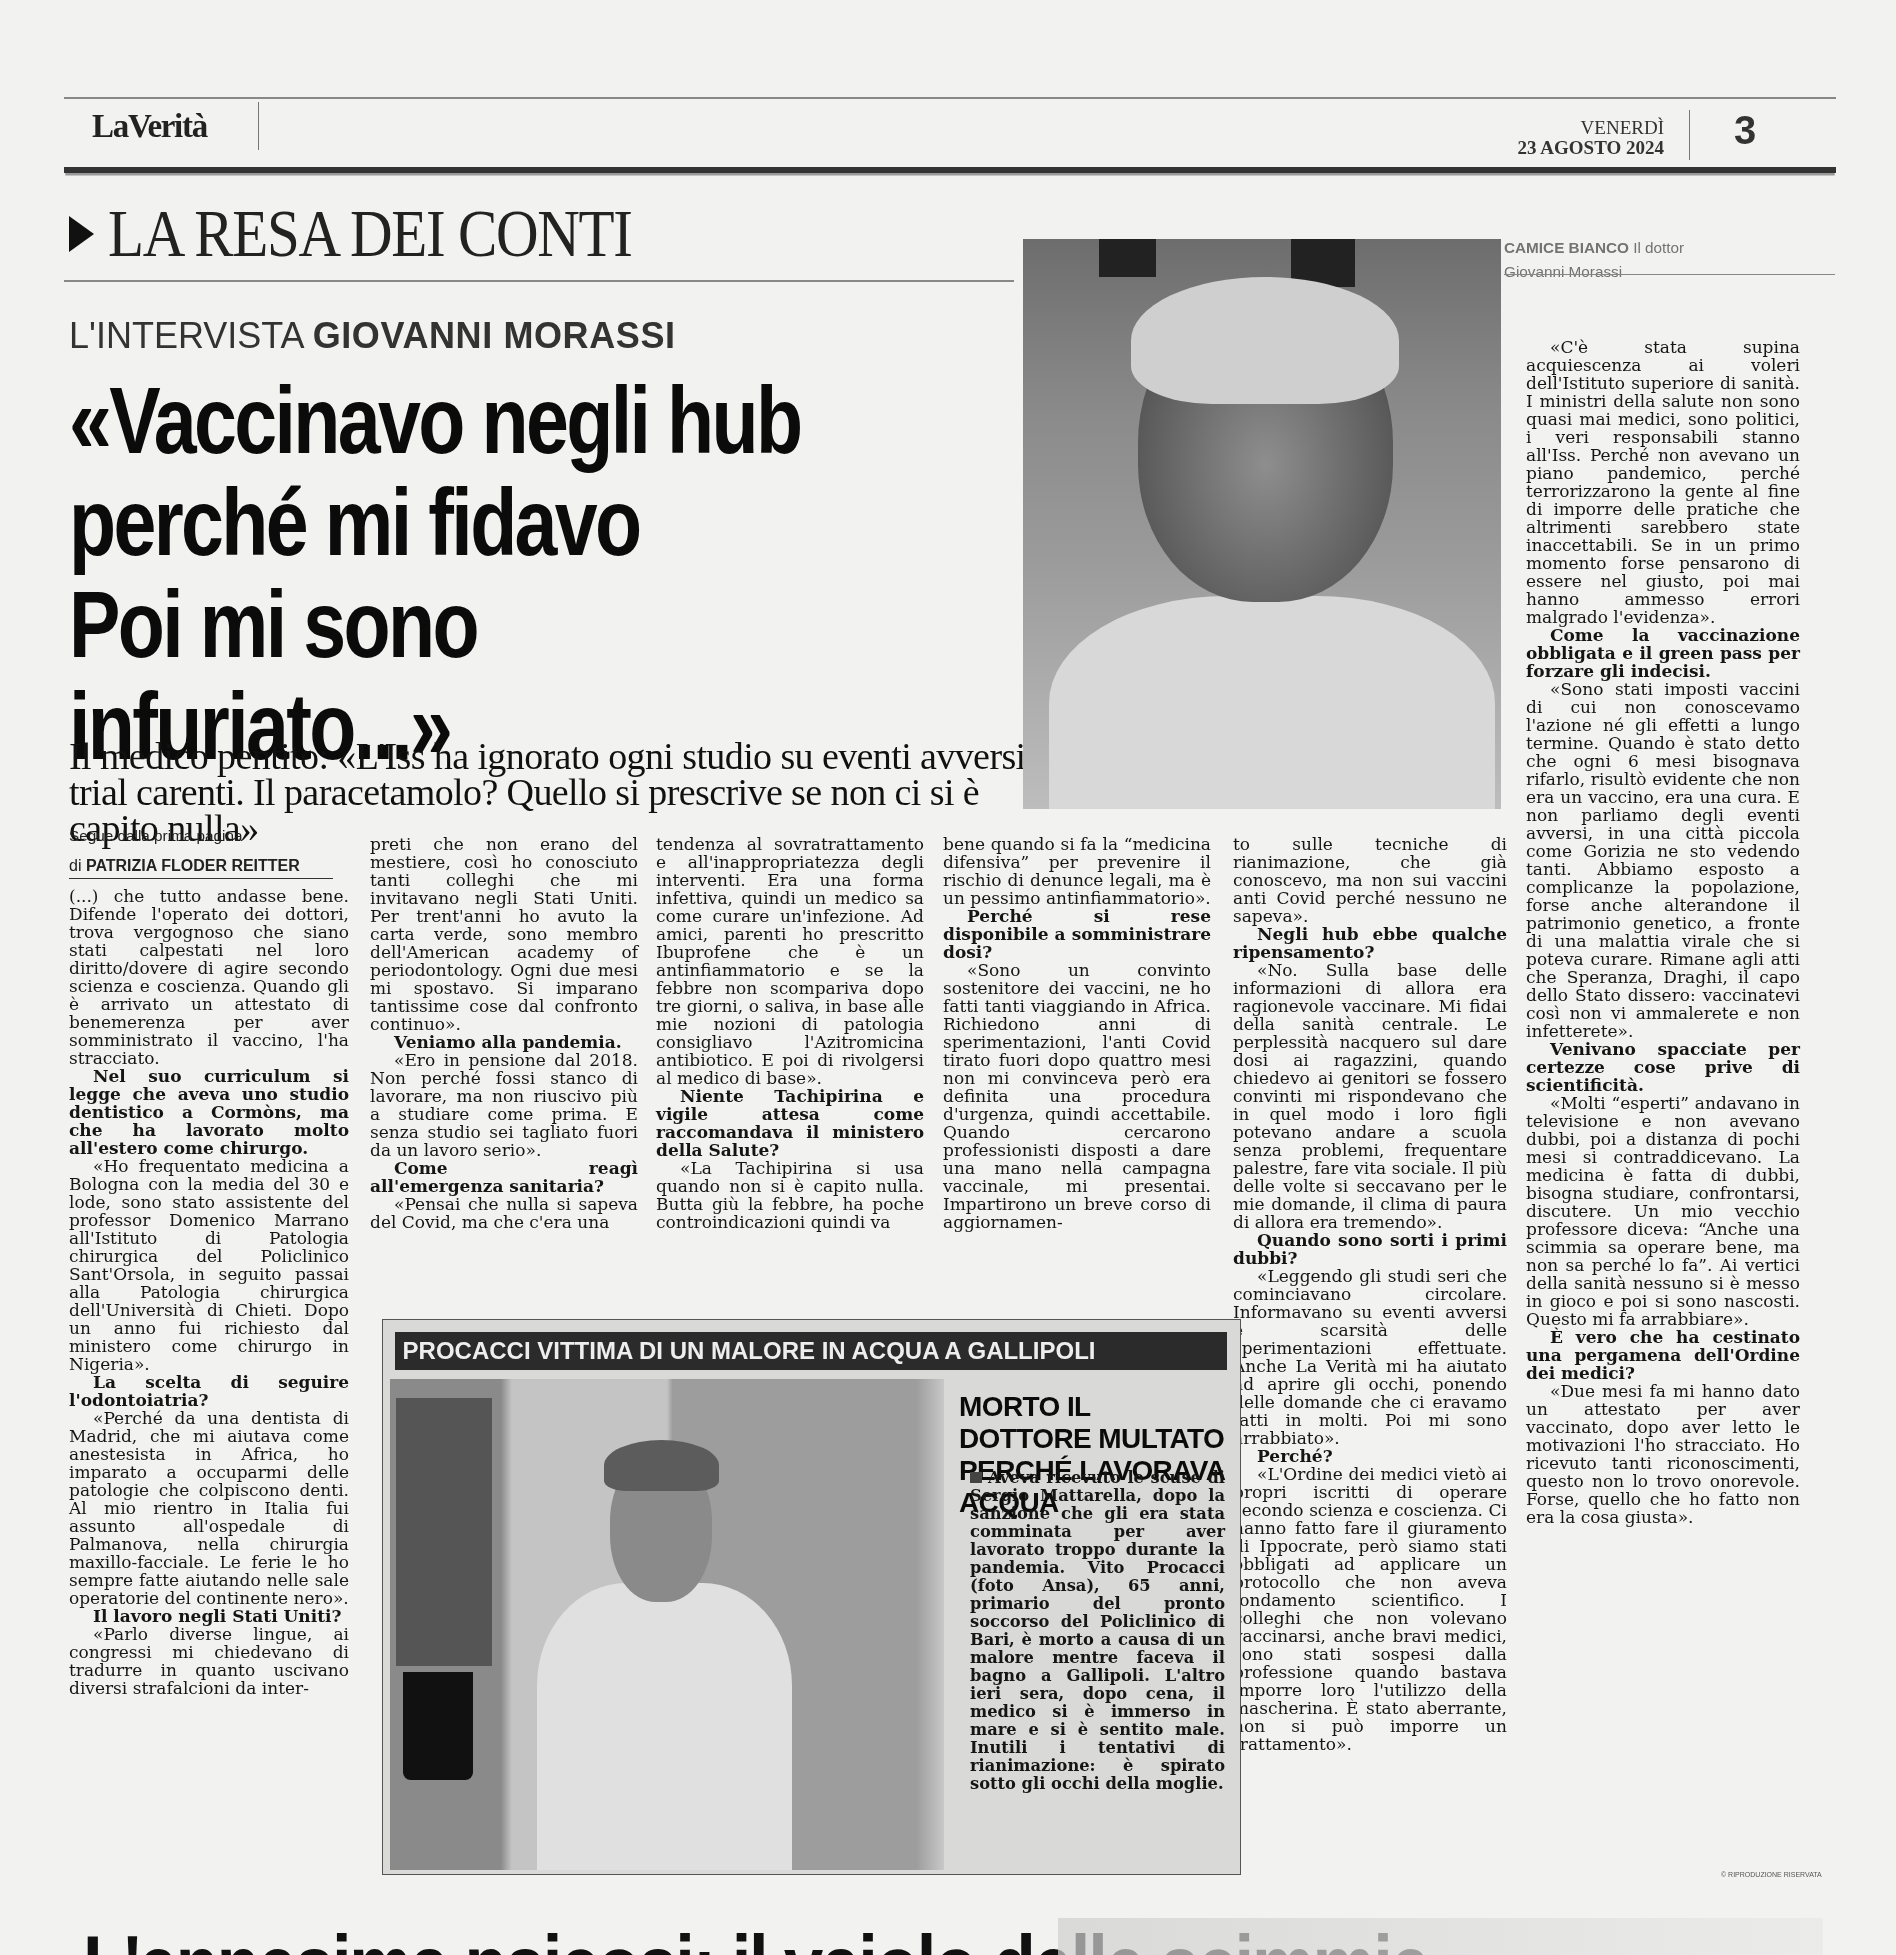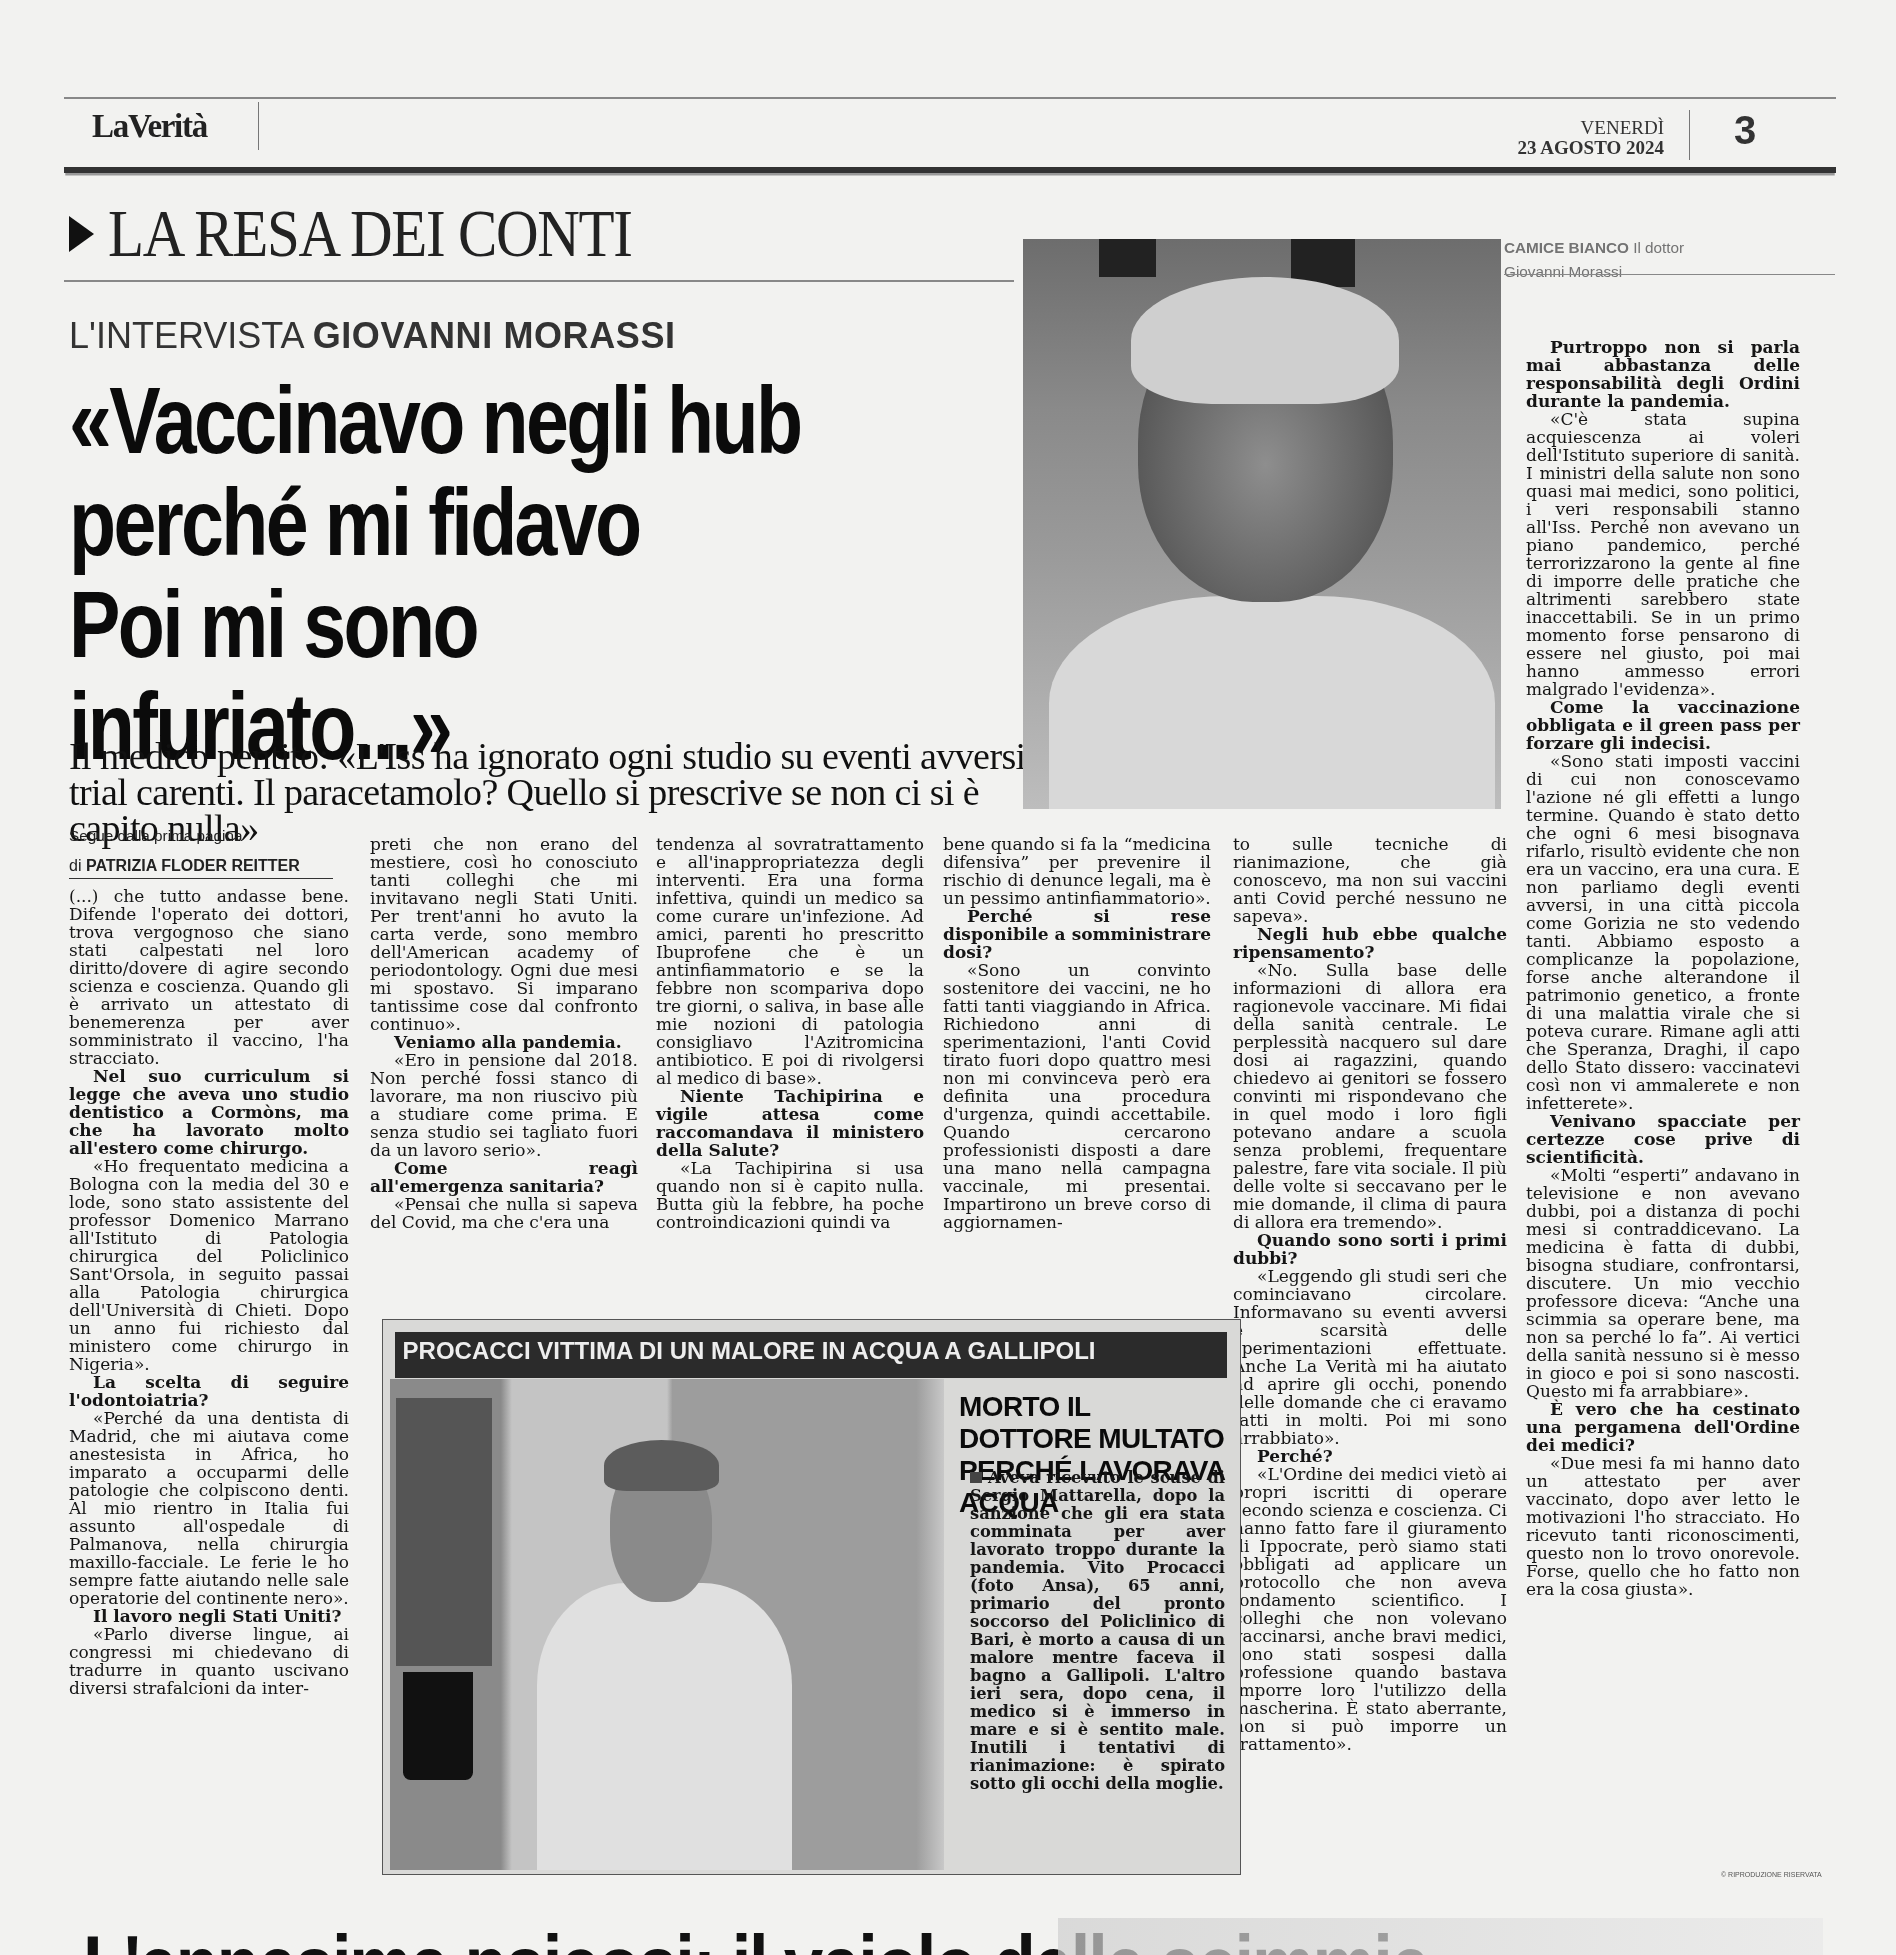--- a/index.html
+++ b/index.html
@@ -37,21 +37,21 @@
   .col p{margin:0;text-indent:24px;}
   .col p.noi{text-indent:0;}
   .col p.q{font-weight:bold;}
   .c1{left:69px;top:887px;width:280px;}
   .c2{left:370px;top:835px;width:268px;}
   .c3{left:656px;top:835px;width:268px;}
   .c4{left:943px;top:835px;width:268px;}
   .c5{left:1233px;top:835px;width:274px;}
   .c6{left:1526px;top:338px;width:274px;}
   .box{left:382px;top:1319px;width:857px;height:554px;border:1.3px solid #555;background:#d9d9d7;}
-  .box-title{left:395px;top:1332px;width:832px;height:46px;background:#2b2b2b;color:#eee;font-family:"Liberation Sans",sans-serif;font-weight:bold;font-size:24px;line-height:38px;padding-left:7.6px;box-sizing:border-box;letter-spacing:0;transform-origin:left;}
+  .box-title{left:395px;top:1332px;width:832px;height:38px;background:#2b2b2b;color:#eee;font-family:"Liberation Sans",sans-serif;font-weight:bold;font-size:24px;line-height:38px;padding-left:7.6px;box-sizing:border-box;letter-spacing:0;transform-origin:left;}
   .box-photo{left:390px;top:1379px;width:554px;height:491px;background:linear-gradient(90deg,#8a8a8a 0%,#8a8a8a 20%,#c4c4c4 22%,#c4c4c4 50%,#9d9d9d 51%,#9d9d9d 95%,#c8c8c8 100%);overflow:hidden;}
   .box-photo .door{position:absolute;left:6.4px;top:19px;width:96px;height:268px;background:#555;}
   .box-photo .bin{position:absolute;left:12.7px;top:293px;width:70px;height:108px;background:#111;border-radius:0 0 7.6px 7.6px;}
   .box-photo .man-head{position:absolute;left:220px;top:76px;width:102px;height:147px;border-radius:45%;background:#8a8a8a;}
   .box-photo .man-hair{position:absolute;left:214px;top:61px;width:115px;height:51px;border-radius:50% 50% 20% 20%;background:#5c5c5c;}
   .box-photo .man-body{position:absolute;left:147px;top:204px;width:255px;height:293px;border-radius:35% 35% 0 0;background:#e0e0e0;}
   .box-head{left:959px;top:1391px;width:268px;font-family:"Liberation Sans",sans-serif;font-weight:900;font-size:28px;line-height:32px;color:#0b0b0b;letter-spacing:-0.6px;}
   .box-text{left:970px;top:1469px;width:255px;font-family:"DejaVu Serif",serif;font-weight:bold;font-size:16.3px;line-height:18px;text-align:justify;color:#151515;}
   .box-text .sq{display:inline-block;width:11.5px;height:11.5px;background:#444;margin-right:6.4px;}
   .copyright{left:1721px;top:1871px;font-family:"Liberation Sans",sans-serif;font-size:7px;color:#555;}
@@ -137,21 +137,20 @@
 <div class="abs col c5">
     <p class=" noi">to sulle tecniche di rianimazione, che già conoscevo, ma non sui vaccini anti Covid perché nessuno ne sapeva».</p>
     <p class="q">Negli hub ebbe qualche ripensamento?</p>
     <p>«No. Sulla base delle informazioni di allora era ragionevole vaccinare. Mi fidai della sanità centrale. Le perplessità nacquero sul dare dosi ai ragazzini, quando chiedevo ai genitori se fossero convinti mi rispondevano che in quel modo i loro figli potevano andare a scuola senza problemi, frequentare palestre, fare vita sociale. Il più delle volte si seccavano per le mie domande, il clima di paura di allora era tremendo».</p>
     <p class="q">Quando sono sorti i primi dubbi?</p>
     <p>«Leggendo gli studi seri che cominciavano circolare. Informavano su eventi avversi e scarsità delle sperimentazioni effettuate. Anche La Verità mi ha aiutato ad aprire gli occhi, ponendo delle domande che ci eravamo fatti in molti. Poi mi sono arrabbiato».</p>
     <p class="q">Perché?</p>
     <p>«L'Ordine dei medici vietò ai propri iscritti di operare secondo scienza e coscienza. Ci hanno fatto fare il giuramento di Ippocrate, però siamo stati obbligati ad applicare un protocollo che non aveva fondamento scientifico. I colleghi che non volevano vaccinarsi, anche bravi medici, sono stati sospesi dalla professione quando bastava imporre loro l'utilizzo della mascherina. È stato aberrante, non si può imporre un trattamento».</p>
   </div>
 <div class="abs col c6">
-    <p class="q">Purtroppo non si parla mai abbastanza delle responsabilità degli Ordini durante la pandemia.</p>
     <p>«C'è stata supina acquiescenza ai voleri dell'Istituto superiore di sanità. I ministri della salute non sono quasi mai medici, sono politici, i veri responsabili stanno all'Iss. Perché non avevano un piano pandemico, perché terrorizzarono la gente al fine di imporre delle pratiche che altrimenti sarebbero state inaccettabili. Se in un primo momento forse pensarono di essere nel giusto, poi mai hanno ammesso errori malgrado l'evidenza».</p>
     <p class="q">Come la vaccinazione obbligata e il green pass per forzare gli indecisi.</p>
     <p>«Sono stati imposti vaccini di cui non conoscevamo l'azione né gli effetti a lungo termine. Quando è stato detto che ogni 6 mesi bisognava rifarlo, risultò evidente che non era un vaccino, era una cura. E non parliamo degli eventi avversi, in una città piccola come Gorizia ne sto vedendo tanti. Abbiamo esposto a complicanze la popolazione, forse anche alterandone il patrimonio genetico, a fronte di una malattia virale che si poteva curare. Rimane agli atti che Speranza, Draghi, il capo dello Stato dissero: vaccinatevi così non vi ammalerete e non infetterete».</p>
     <p class="q">Venivano spacciate per certezze cose prive di scientificità.</p>
     <p>«Molti “esperti” andavano in televisione e non avevano dubbi, poi a distanza di pochi mesi si contraddicevano. La medicina è fatta di dubbi, bisogna studiare, confrontarsi, discutere. Un mio vecchio professore diceva: “Anche una scimmia sa operare bene, ma non sa perché lo fa”. Ai vertici della sanità nessuno si è messo in gioco e poi si sono nascosti. Questo mi fa arrabbiare».</p>
     <p class="q">È vero che ha cestinato una pergamena dell'Ordine dei medici?</p>
     <p>«Due mesi fa mi hanno dato un attestato per aver vaccinato, dopo aver letto le motivazioni l'ho stracciato. Ho ricevuto tanti riconoscimenti, questo non lo trovo onorevole. Forse, quello che ho fatto non era la cosa giusta».</p>
   </div>
 
 <div class="abs box"></div>

